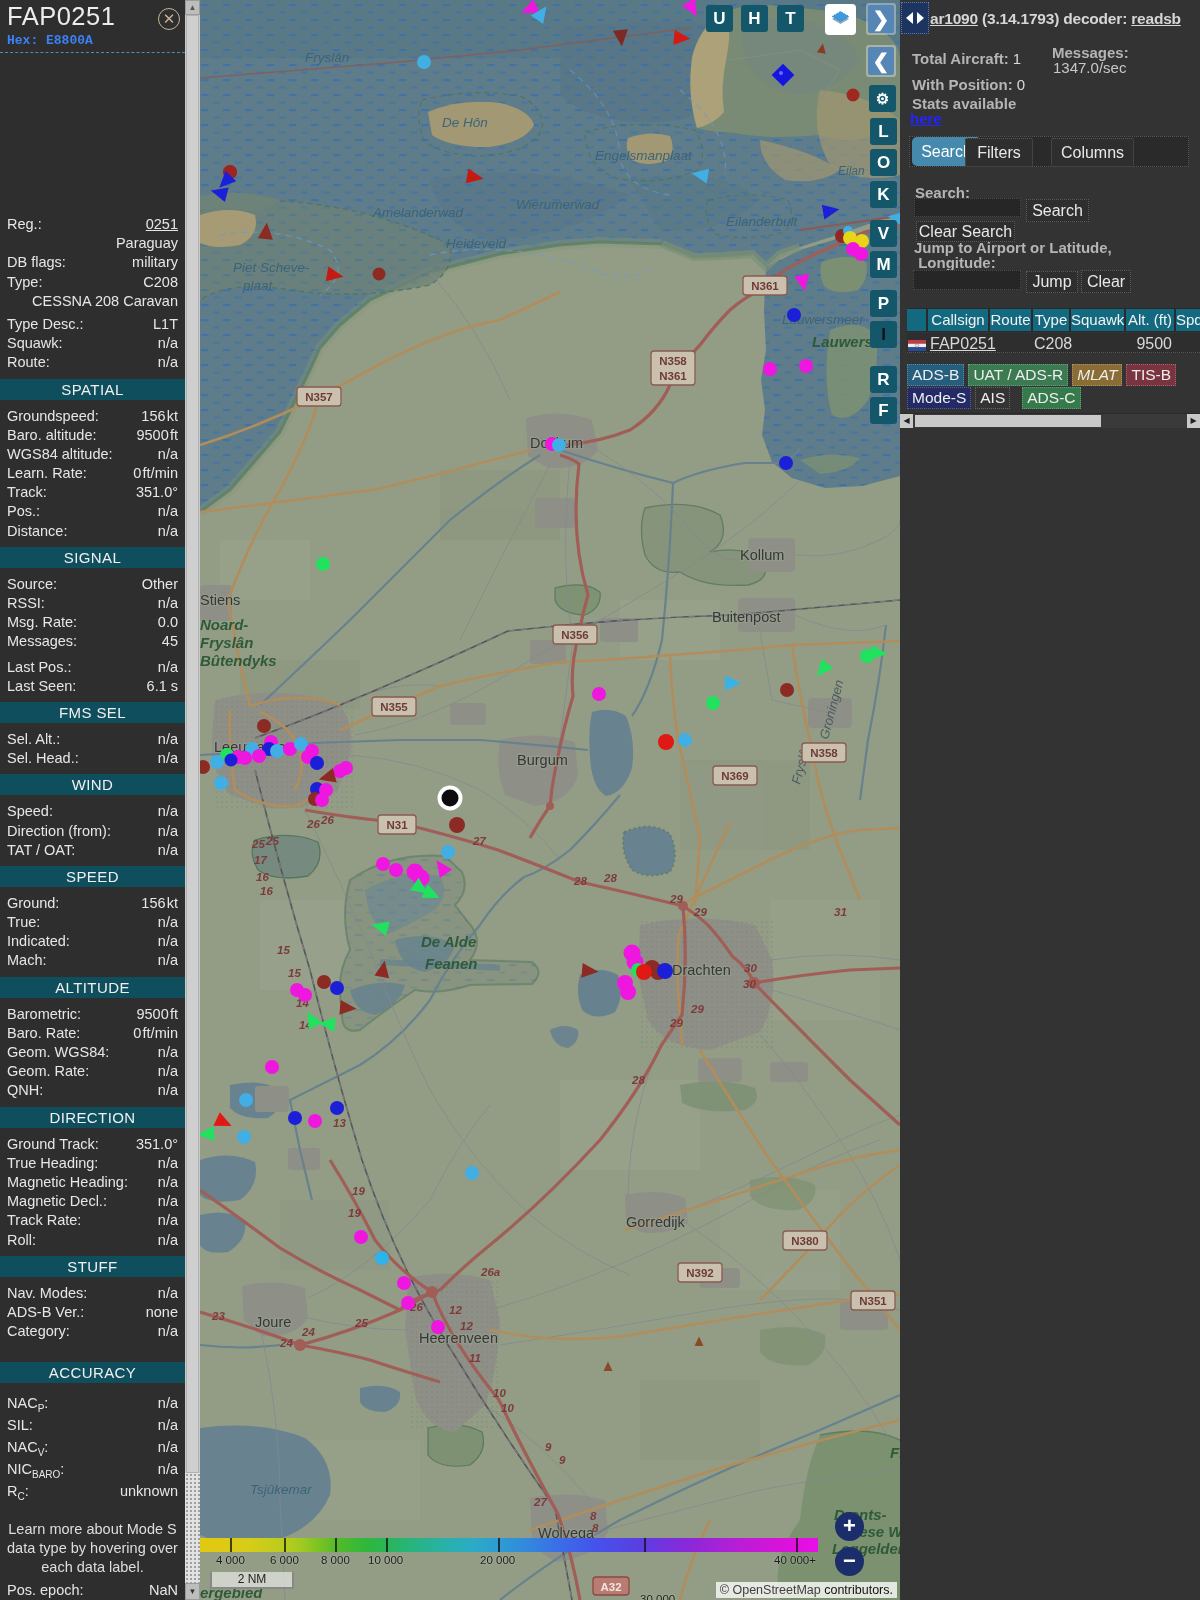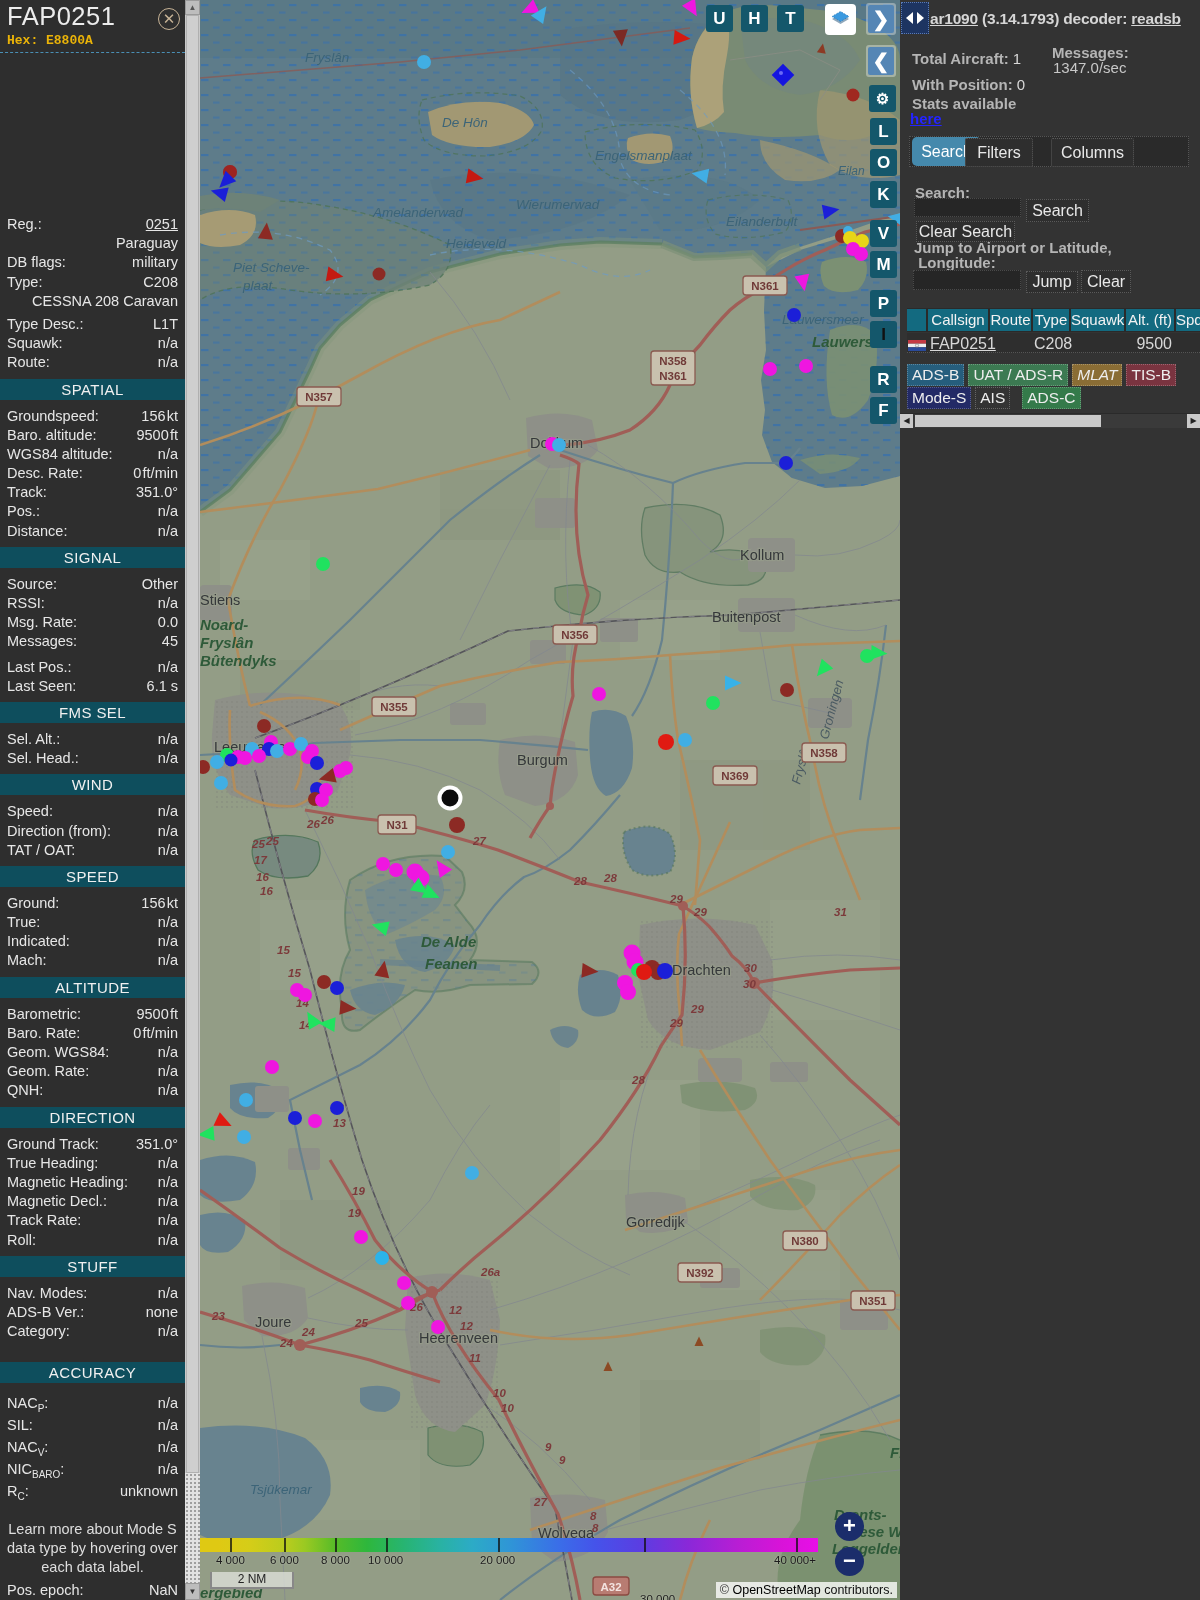--- a/index.html
+++ b/index.html
@@ -15,21 +15,21 @@
 .legendlab{position:absolute;font-size:11.5px;color:#1c1c1c;text-shadow:0 0 2px rgba(200,205,190,.8);}
 .zoomc{position:absolute;width:29px;height:29px;border-radius:50%;background:#1b2d6b;color:#fff;font-size:22px;font-weight:bold;text-align:center;line-height:27px;}
 .rbtn{background:#2e2e2e;border:1px dotted #5a5a5a;color:#e8e8e8;font-size:16px;text-align:center;position:absolute;}
 .badge{display:inline-block;font-size:15.5px;padding:1px 4px;margin-right:4px;color:#eee;border:1px dotted rgba(255,255,255,.25);}
 .th{position:absolute;top:309px;height:22px;background:#136a80;color:#f2f2f2;font-size:15px;text-align:center;line-height:22px;}
 </style></head>
 <body>
 <div id="left">
   <div style="position:relative;height:54px;">
     <div style="position:absolute;left:7px;top:2px;font-size:25.5px;color:#ececec;letter-spacing:.5px;">FAP0251</div>
-    <div style="position:absolute;left:7px;top:33px;font-family:'Liberation Mono',monospace;font-weight:bold;font-size:13px;color:#eab308;">Hex: E8800A</div>
+    <div style="position:absolute;left:7px;top:33px;font-family:'Liberation Mono',monospace;font-weight:bold;font-size:13px;color:#3b82f6;">Hex: E8800A</div>
     <div style="position:absolute;right:5px;top:8px;width:20px;height:20px;border:1.5px solid #c7b396;border-radius:50%;color:#c7b396;text-align:center;line-height:19px;font-size:15px;">✕</div>
     <div style="position:absolute;left:0;right:0;top:52px;border-top:1px dashed #4a8fb5;"></div>
   </div>
   <div style="height:161px"></div>
   <div class="row">
       <span class="l">Reg.:</span>
       <span class="v" style="text-decoration:underline">0251</span>
     </div>
   <div class="row">
       <span class="l"></span>
@@ -67,21 +67,21 @@
     </div>
   <div class="row">
       <span class="l">Baro. altitude:</span>
       <span class="v">9500 ft</span>
     </div>
   <div class="row">
       <span class="l">WGS84 altitude:</span>
       <span class="v">n/a</span>
     </div>
   <div class="row">
-      <span class="l">Desc. Rate:</span>
+      <span class="l">Learn. Rate:</span>
       <span class="v">0 ft/min</span>
     </div>
   <div class="row">
       <span class="l">Track:</span>
       <span class="v">351.0°</span>
     </div>
   <div class="row">
       <span class="l">Pos.:</span>
       <span class="v">n/a</span>
     </div>
@@ -787,21 +787,21 @@
 <div class="legendlab" style="left:16px;top:1554px;">4 000</div>
 <div class="legendlab" style="left:70px;top:1554px;">6 000</div>
 <div class="legendlab" style="left:121px;top:1554px;">8 000</div>
 <div class="legendlab" style="left:168px;top:1554px;">10 000</div>
 <div class="legendlab" style="left:280px;top:1554px;">20 000</div>
 <div class="legendlab" style="left:440px;top:1554px;margin-top:39px;">30 000</div>
 <div class="legendlab" style="left:574px;top:1554px;">40 000+</div>
 <div style="position:absolute;left:10px;top:1572px;width:84px;height:17px;background:rgba(226,228,222,.75);border:2px solid #888;border-top:none;box-sizing:border-box;text-align:center;font-size:12px;color:#222;line-height:14px;">2 NM</div>
 <div class="zoomc" style="left:635px;top:1512px;">+</div>
 <div class="zoomc" style="left:635px;top:1547px;">−</div>
-<div style="position:absolute;right:3px;top:1582px;background:rgba(255,255,255,.78);color:#333;font-size:12.5px;padding:1px 4px;">© <span style="color:#000000">OpenStreetMap</span> <span style="color:#111">contributors.</span></div>
+<div style="position:absolute;right:3px;top:1582px;background:rgba(255,255,255,.78);color:#333;font-size:12.5px;padding:1px 4px;">© <span style="color:#404040">OpenStreetMap</span> <span style="color:#111">contributors.</span></div>
 </div>
 
 <div id="right">
 <div style="position:absolute;left:1px;top:2px;width:28px;height:32px;background:#1d3461;border:1px dotted #5a7ab5;box-sizing:border-box;"><svg width="26" height="30">
         <path d="M11,9 L4,15 L11,21 Z" fill="#fff"></path>
         <path d="M15,9 L22,15 L15,21 Z" fill="#fff"></path>
       </svg></div>
 <div style="position:absolute;left:30px;top:10px;font-size:15.5px;font-weight:bold;color:#d6d6d6;white-space:nowrap;letter-spacing:-0.2px;"><span style="text-decoration:underline">ar1090</span> (3.14.1793) decoder: <span style="text-decoration:underline">readsb</span></div>
 <div style="position:absolute;left:12px;top:50px;font-size:15px;font-weight:bold;color:#b5b5b5;">Total Aircraft: <span style="font-weight:normal;color:#d8d8d8">1</span></div>
 <div style="position:absolute;left:152px;top:44px;font-size:15px;font-weight:bold;color:#b5b5b5;">Messages:</div>

